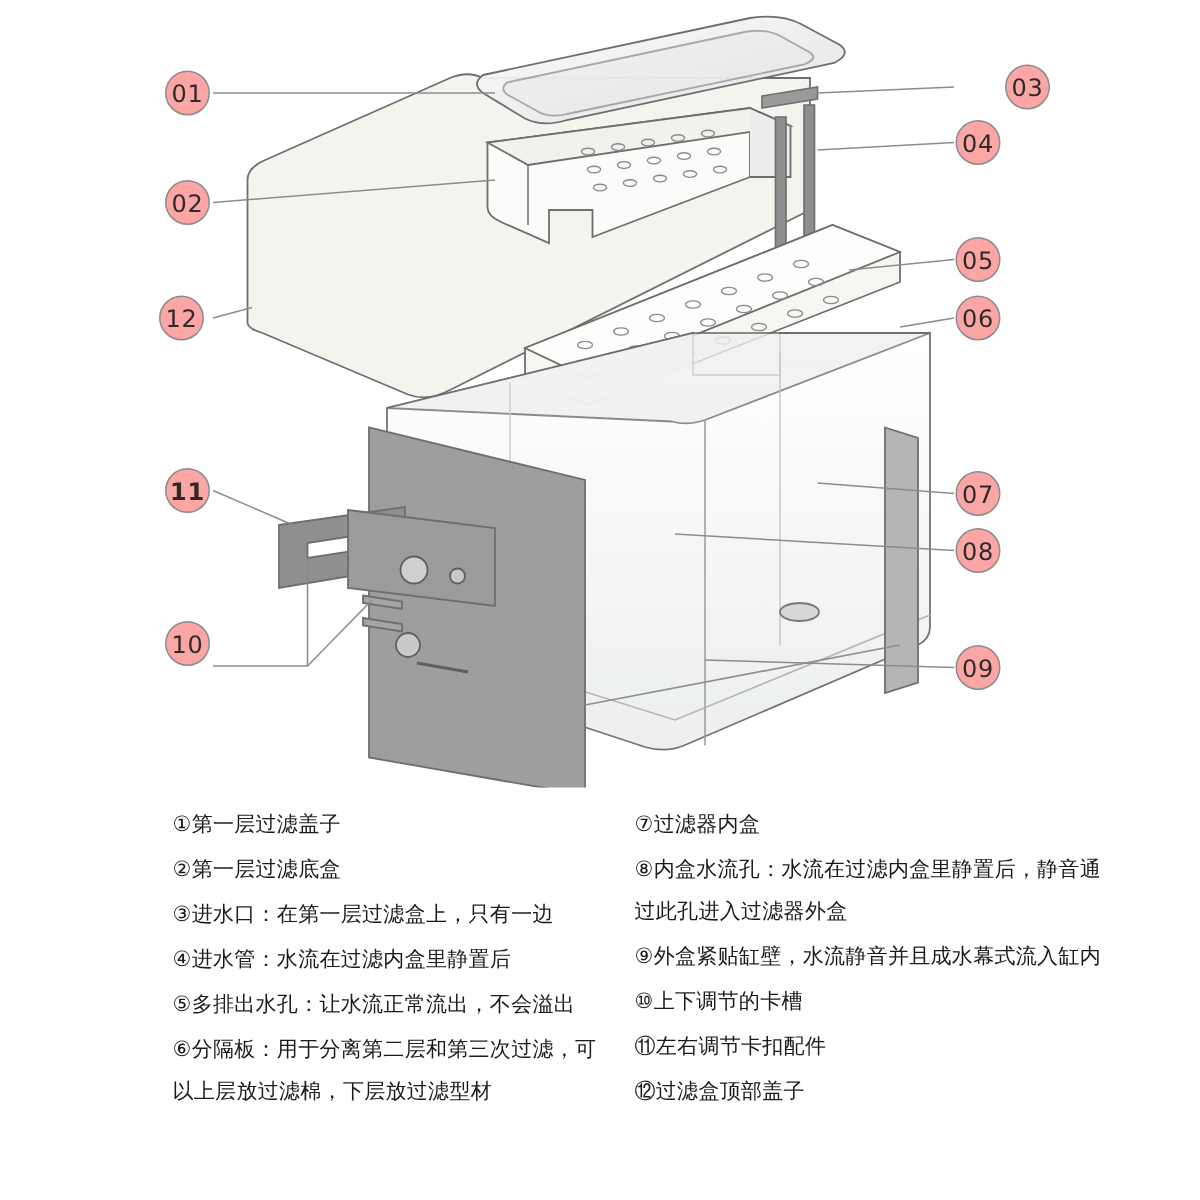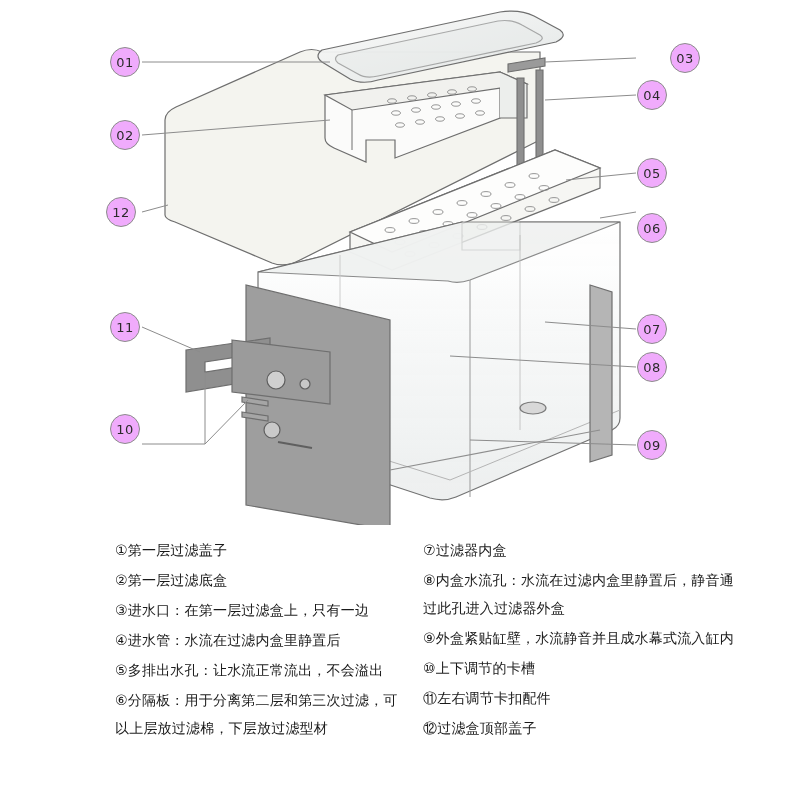--- a/index.html
+++ b/index.html
@@ -13,23 +13,23 @@
   }
   #diagram-area{
     position:absolute;left:0;top:0;width:800px;height:525px;
   }
   #diagram-area svg{display:block;}
   .callout-num{
     position:absolute;
     width:30px;height:30px;
     border:1.4px solid #8c8c8c;
     border-radius:50%;
-    background:#f0abfc;
+    background:#fca5a5;
     color:#2b2b2b;
-    font-size:13px;
+    font-size:16px;
     display:flex;align-items:center;justify-content:center;
     box-sizing:border-box;
     letter-spacing:0.5px;
   }
   #legend{
     position:absolute;
     left:0;top:528px;
     width:800px;height:272px;
     box-sizing:border-box;
     padding:8px 40px 0 115px;
@@ -172,27 +172,27 @@
       <path d="M636,212 L600,218"></path>
       <path d="M636,329 L545,322"></path>
       <path d="M636,367 L450,356"></path>
       <path d="M636,445 L470,440"></path>
     </g>
   </svg>
 
   <div class="callout-num" style="left:110px;top:47px;">01</div>
   <div class="callout-num" style="left:110px;top:120px;">02</div>
   <div class="callout-num" style="left:106px;top:197px;text-align:center;">12</div>
-  <div class="callout-num" style="left:110px;top:312px;">11</div>
+  <div class="callout-num" style="left:110px;top:312px;font-weight:bold;">11</div>
   <div class="callout-num" style="left:110px;top:414px;">10</div>
 
   <div class="callout-num" style="left:670px;top:43px;">03</div>
   <div class="callout-num" style="left:637px;top:80px;">04</div>
   <div class="callout-num" style="left:637px;top:158px;">05</div>
-  <div class="callout-num" style="left:637px;top:213px;">06</div>
+  <div class="callout-num" style="left:637px;top:197px;">06</div>
   <div class="callout-num" style="left:637px;top:314px;">07</div>
   <div class="callout-num" style="left:637px;top:352px;">08</div>
   <div class="callout-num" style="left:637px;top:430px;">09</div>
 </div>
 
 <div id="legend">
   <div class="legend-col left">
     <p class="legend-item">①第一层过滤盖子</p>
     <p class="legend-item">②第一层过滤底盒</p>
     <p class="legend-item">③进水口：在第一层过滤盒上，只有一边</p>

